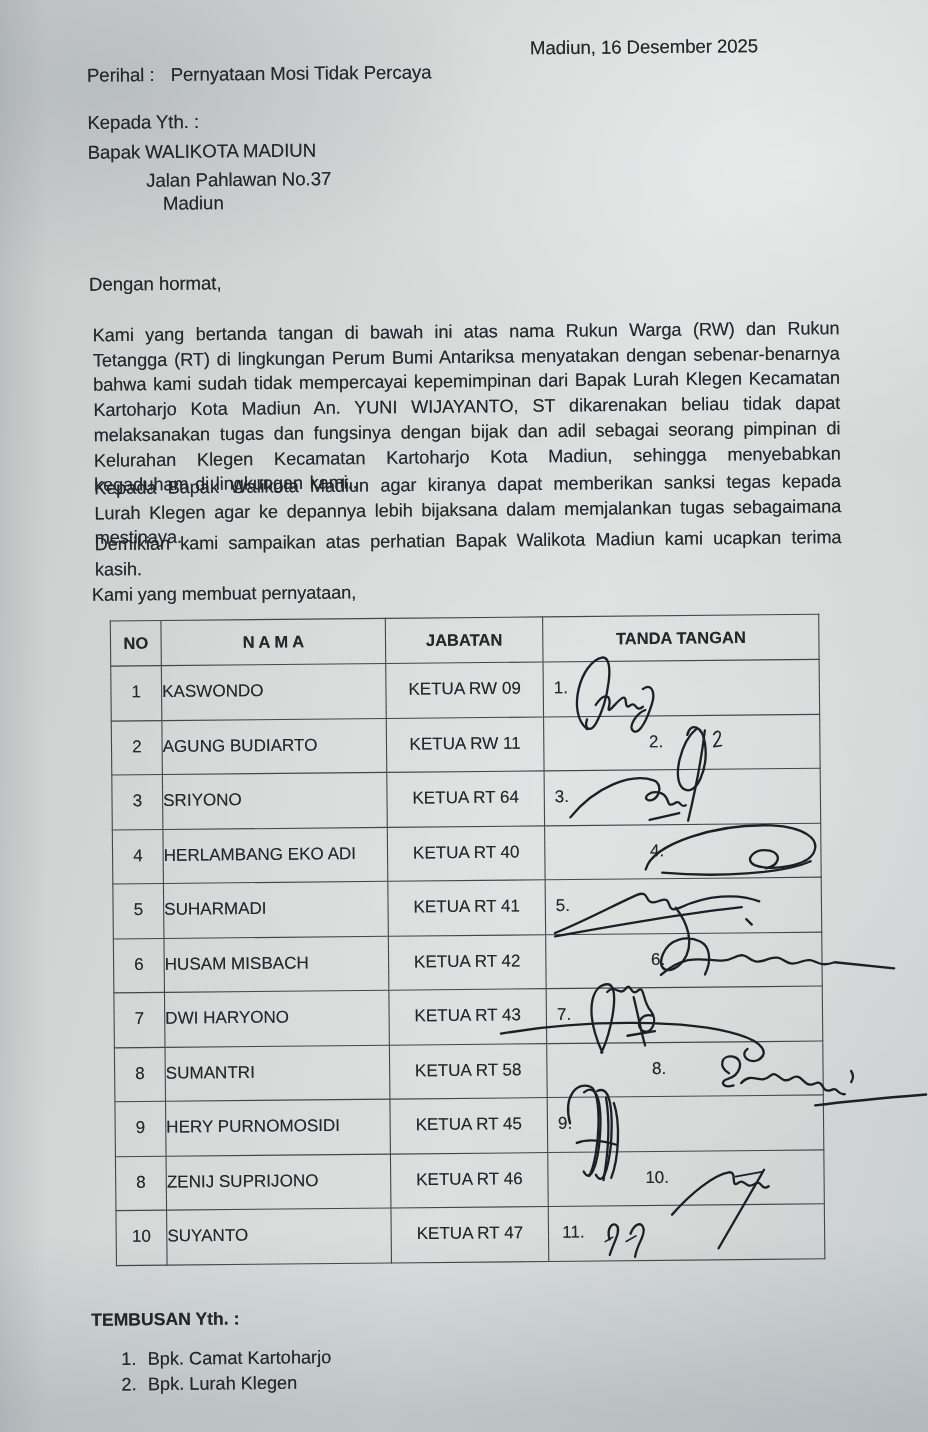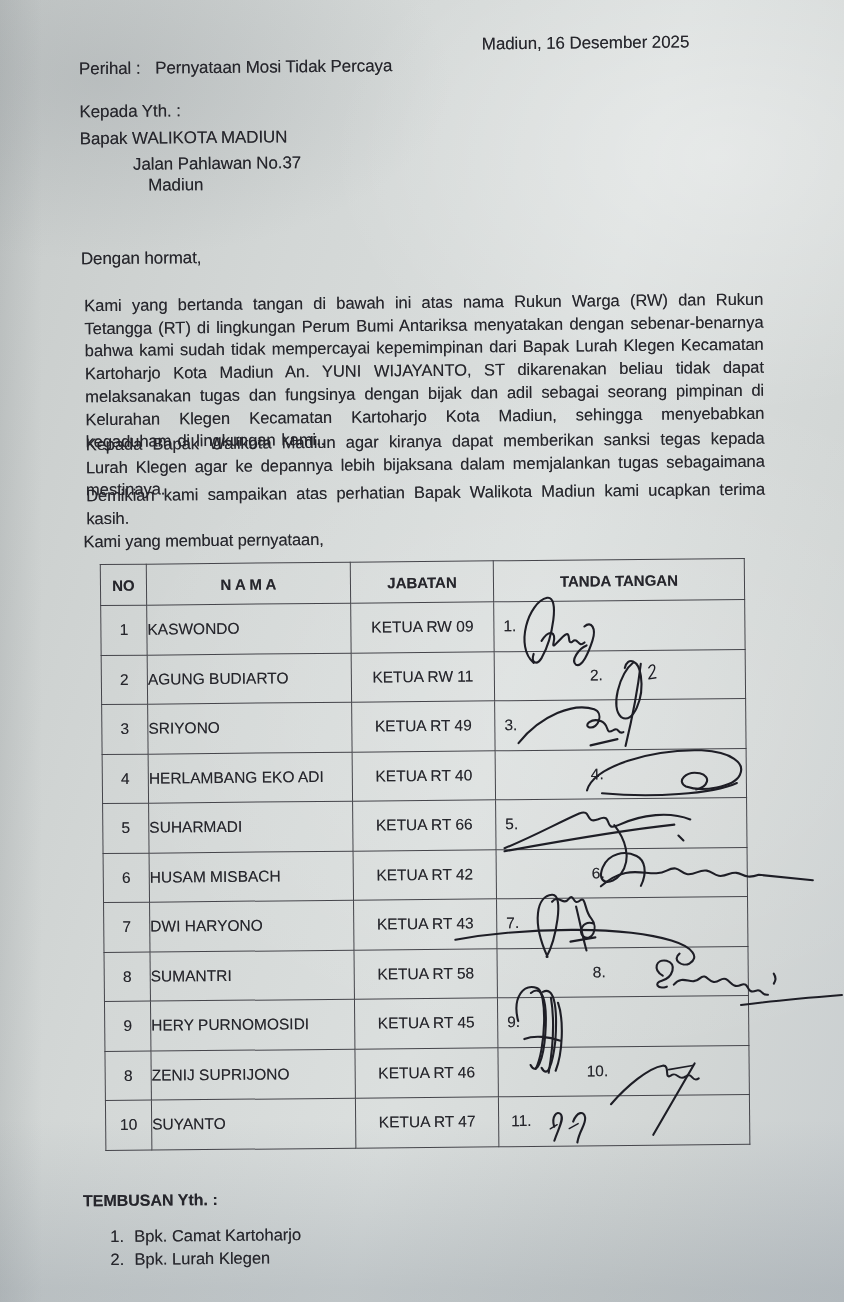--- a/index.html
+++ b/index.html
@@ -116,41 +116,41 @@
           <td class="col-jab">KETUA RW 11</td>
           <td class="col-ttd">
               <div class="sigcell pad-even">
                 <span class="num">2.</span>
               </div>
             </td>
         </tr>
         <tr>
           <td class="col-no">3</td>
           <td class="col-nama cell-nama">SRIYONO</td>
-          <td class="col-jab">KETUA RT 49</td>
+          <td class="col-jab">KETUA RT 64</td>
           <td class="col-ttd">
               <div class="sigcell pad-odd">
                 <span class="num">3.</span>
               </div>
             </td>
         </tr>
         <tr>
           <td class="col-no">4</td>
           <td class="col-nama cell-nama">HERLAMBANG EKO ADI</td>
           <td class="col-jab">KETUA RT 40</td>
           <td class="col-ttd">
               <div class="sigcell pad-even">
                 <span class="num">4.</span>
               </div>
             </td>
         </tr>
         <tr>
           <td class="col-no">5</td>
           <td class="col-nama cell-nama">SUHARMADI</td>
-          <td class="col-jab">KETUA RT 66</td>
+          <td class="col-jab">KETUA RT 41</td>
           <td class="col-ttd">
               <div class="sigcell pad-odd">
                 <span class="num">5.</span>
               </div>
             </td>
         </tr>
         <tr>
           <td class="col-no">6</td>
           <td class="col-nama cell-nama">HUSAM MISBACH</td>
           <td class="col-jab">KETUA RT 42</td>

